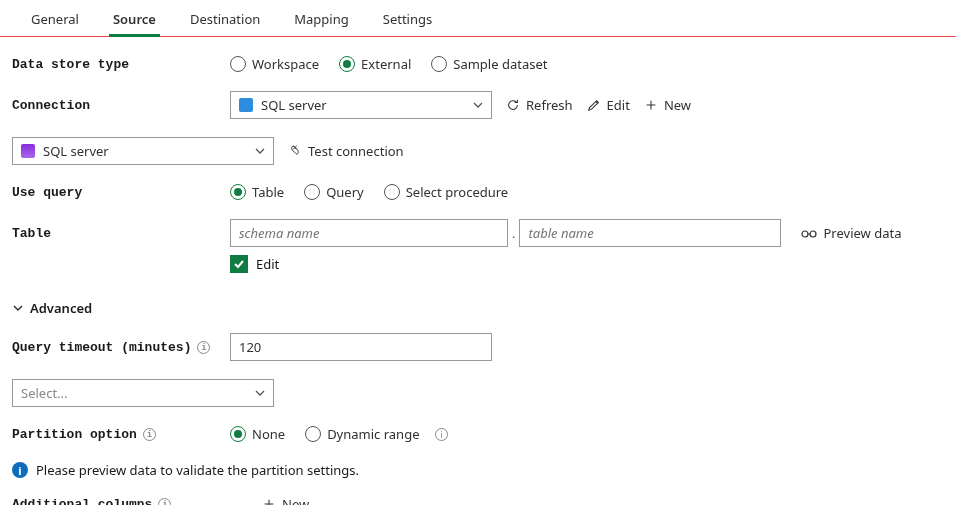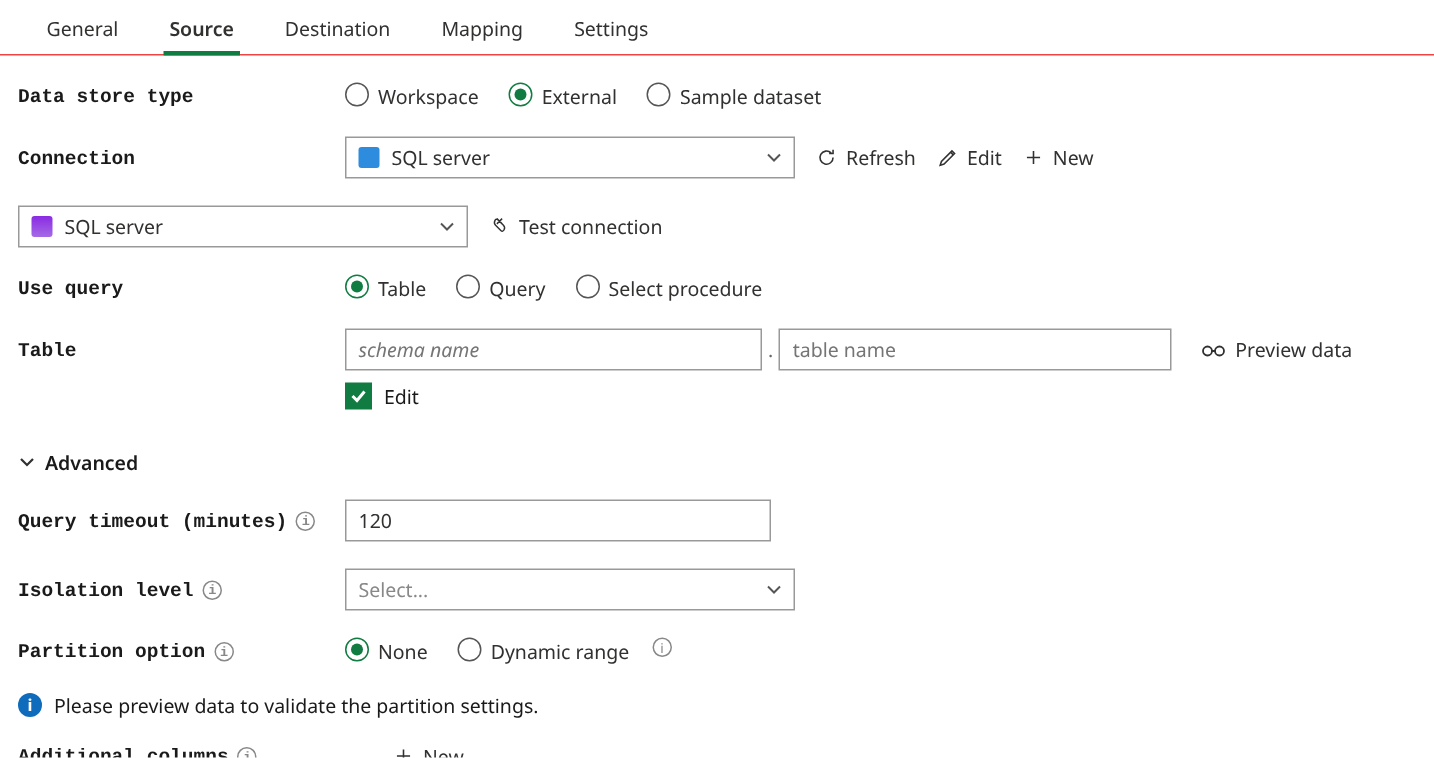--- a/index.html
+++ b/index.html
@@ -52,20 +52,21 @@
     font-family: Liberation Mono, monospace;
   }
   .row-content {
     display: flex;
     align-items: center;
     gap: 14px;
     flex: 1;
   }
   .radio {
     display: inline-flex;
+    align-items: center;
     gap: 6px;
     cursor: pointer;
     color: #323130;
   }
   .radio-o {
     width: 16px; height: 16px;
     border: 1px solid #555;
     border-radius: 50%;
     display: inline-block;
     position: relative;
@@ -84,22 +85,22 @@
     border: 1px solid #999;
     padding: 0 8px;
     font-family: inherit;
     font-size: 13px;
     color: #323130;
     background: #fff;
     display: flex;
     align-items: center;
     gap: 8px;
   }
-  .select { width: 300px; position: relative; }
-  .input { width: 284px; }
+  .select { width: 262px; position: relative; }
+  .input { width: 262px; }
   .chevron {
     position: absolute;
     right: 8px;
   }
   .link-btn {
     display: inline-flex;
     align-items: center;
     gap: 6px;
     cursor: pointer;
     color: #323130;
@@ -256,21 +257,21 @@
           <span>Select procedure</span>
         </span>
     </div>
   </div>
 
   <div class="row tight">
     <div class="row-label">Table</div>
     <div class="row-content" style="gap:0;">
       <input class="input" style="width: 278px; font-style: italic; color: rgb(136, 136, 136);" placeholder="schema name">
       <span class="dot">.</span>
-      <input class="input" style="width: 262px; color: #4d7c0f;" placeholder="table name">
+      <input class="input" style="width: 262px; font-style: italic; color: #4d7c0f;" placeholder="table name">
       <span class="link-btn" style="margin-left:20px;">
         <svg width="16" height="12" viewBox="0 0 16 12">
             <circle cx="4" cy="7" r="3" stroke="#323130" fill="none" stroke-width="1.2"></circle>
             <circle cx="12" cy="7" r="3" stroke="#323130" fill="none" stroke-width="1.2"></circle>
             <path d="M7 7h2" stroke="#323130" stroke-width="1.2"></path>
           </svg>
         <span>Preview data</span>
       </span>
     </div>
   </div>
@@ -297,24 +298,20 @@
     <div class="row-label">
       <span>Query timeout (minutes)</span>
       <span class="info-ic"></span>
     </div>
     <div class="row-content">
       <input class="input" value="120" style="">
     </div>
   </div>
 
   <div class="row">
-    <div class="row-label">
-      <span>Isolation level</span>
-      <span class="info-ic"></span>
-    </div>
     <div class="row-content">
       <div class="select">
         <span class="placeholder-nf">Select...</span>
         <svg class="chevron" width="10" height="10" viewBox="0 0 10 10">
             <path d="M1 3l4 4 4-4" stroke="#555" fill="none" stroke-width="1.3"></path>
           </svg>
       </div>
     </div>
   </div>
 

